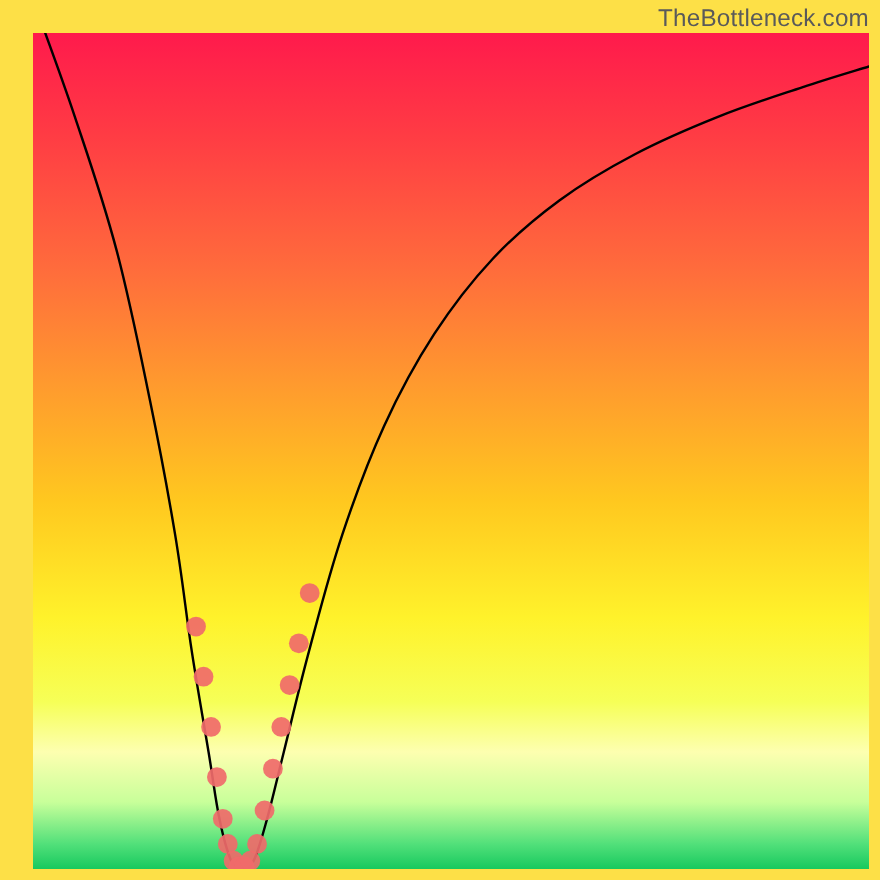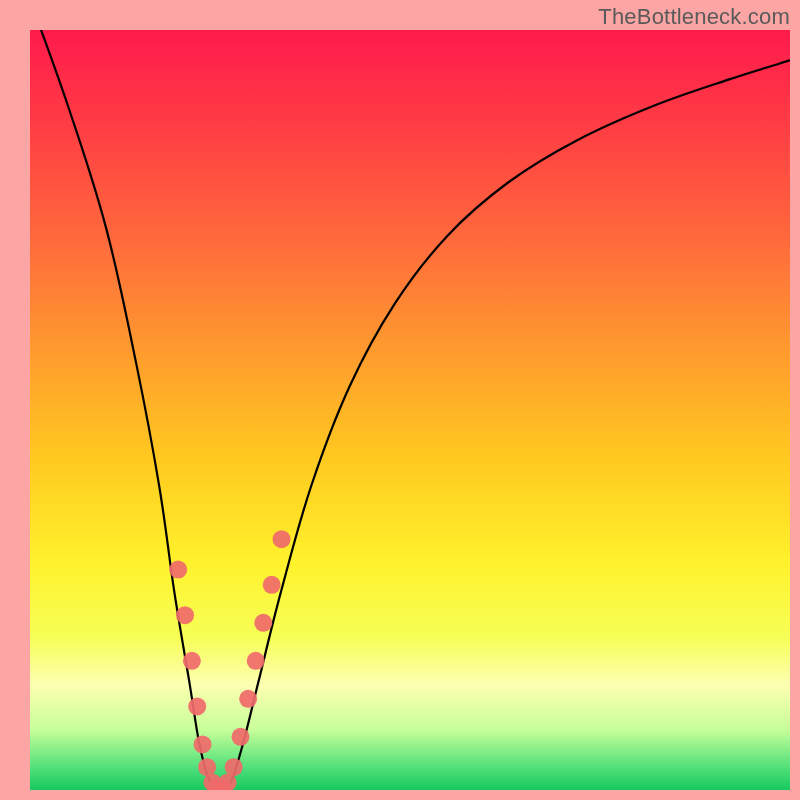--- a/index.html
+++ b/index.html
@@ -8,21 +8,21 @@
     width: 800px;
     height: 800px;
     background: #000;
     overflow: hidden;
     font-family: Arial, Helvetica, sans-serif;
   }
   .frame {
     position: relative;
     width: 800px;
     height: 800px;
-    background: #fca5a5;
+    background: #fde047;
   }
   .watermark {
     position: absolute;
     top: 4px;
     right: 10px;
     color: #5a5a5a;
     font-size: 22px;
     font-weight: 400;
     letter-spacing: 0.2px;
     z-index: 5;

